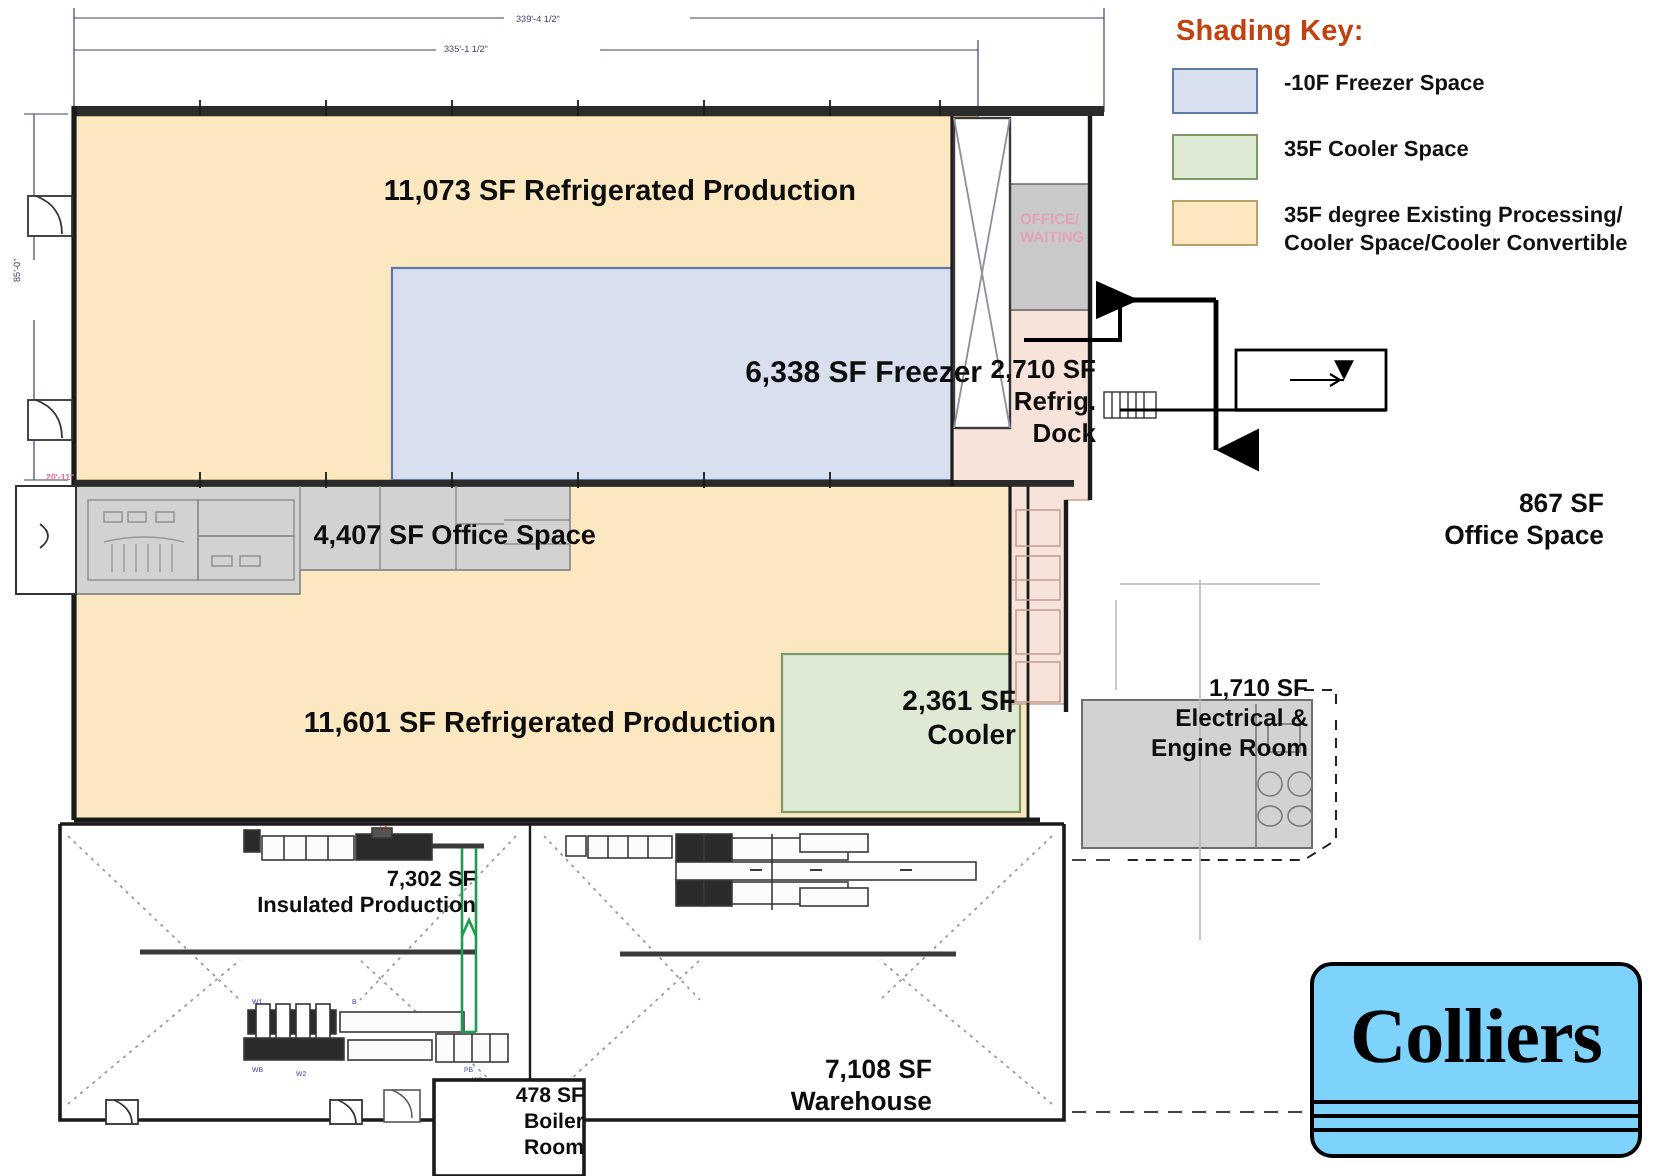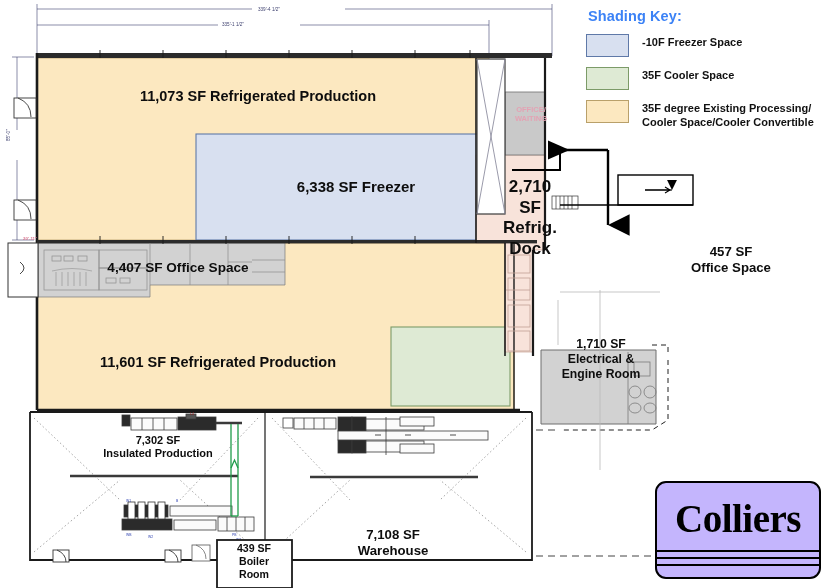--- a/index.html
+++ b/index.html
@@ -30,21 +30,21 @@
   
   #legend {
     position: absolute;
     left: 586px;
     top: 8px;
     width: 240px;
   }
   #legend .legend-title {
     font-size: 14.5px;
     font-weight: bold;
-    color: #3b82f6;
+    color: #c2410c;
     margin: 0 0 9px 2px;
     letter-spacing: 0.1px;
   }
   #legend .legend-row {
     display: flex;
     align-items: flex-start;
     margin-bottom: 9px;
   }
   #legend .swatch {
     flex: 0 0 auto;
@@ -61,43 +61,43 @@
     font-weight: bold;
     line-height: 1.28;
     color: #111111;
     padding-top: 2px;
   }
   
   .room-label {
     position: absolute;
     font-weight: bold;
     color: #0d0d0d;
-    text-align: center;
+    text-align: right;
     line-height: 1.22;
     white-space: pre-line;
     pointer-events: none;
   }
   #lbl-refrig-prod-north { left: 88px;  top: 88px;  width: 340px; font-size: 14.5px; }
   #lbl-freezer           { left: 221px; top: 178px; width: 270px; font-size: 15px; }
   #lbl-office-3088       { left: 58px;  top: 260px; width: 240px; font-size: 13.6px; }
   #lbl-refrig-prod-south { left: 48px;  top: 354px; width: 340px; font-size: 14.5px; }
   #lbl-cooler            { left: 396px; top: 342px; width: 112px; font-size: 14px; }
-  #lbl-refrig-dock       { left: 480px; top: 177px; width: 68px;  font-size: 17px; margin-left: 16px; }
+  #lbl-refrig-dock       { left: 480px; top: 177px; width: 68px;  font-size: 13px; }
   #lbl-electrical        { left: 548px; top: 337px; width: 106px; font-size: 12.2px; }
   #lbl-insulated-prod    { left: 78px;  top: 434px; width: 160px; font-size: 11px; }
   #lbl-warehouse         { left: 320px; top: 487px; width: 146px; font-size: 13.2px; margin-top: 40px; }
   #lbl-boiler            { left: 216px; top: 542px; width: 76px;  font-size: 10.6px; }
   #lbl-office-457        { left: 660px; top: 244px; width: 142px; font-size: 13.2px; }
   .tiny-room-text {
     position: absolute;
     font-size: 7.5px;
     font-weight: bold;
     color: #e3a3b4;
     line-height: 1.15;
-    text-align: center;
+    text-align: left;
     white-space: pre-line;
     pointer-events: none;
   }
   #lbl-office-waiting { left: 510px; top: 106px; width: 42px; }
   .dim-text {
     position: absolute;
     font-size: 4.6px;
     color: #3c3f6e;
     font-family: "Liberation Sans", sans-serif;
     white-space: nowrap;
@@ -118,21 +118,21 @@
   }
   
   #logo {
     position: absolute;
     left: 655px;
     top: 481px;
     width: 166px;
     height: 98px;
     border: 2.5px solid #000000;
     border-radius: 11px;
-    background: #c4b5fd;
+    background: #7dd3fc;
     box-sizing: border-box;
   }
   #logo .logo-word {
     position: absolute;
     left: 0;
     right: 0;
     top: 13px;
     text-align: center;
     font-family: "Liberation Serif", serif;
     font-size: 39px;
@@ -424,43 +424,45 @@
   </svg>
 
   <div class="room-label" id="lbl-refrig-prod-north">11,073 SF Refrigerated Production</div>
 
   <div class="room-label" id="lbl-freezer">6,338 SF Freezer</div>
 
   <div class="room-label" id="lbl-office-3088">4,407 SF Office Space</div>
 
   <div class="room-label" id="lbl-refrig-prod-south">11,601 SF Refrigerated Production</div>
 
+  <div class="room-label" id="lbl-cooler">2,361 SF
+Cooler</div>
 
   <div class="room-label" id="lbl-refrig-dock">2,710 SF
 Refrig.
 Dock</div>
 
   <div class="room-label" id="lbl-electrical">1,710 SF
 Electrical &amp;
 Engine Room</div>
 
   <div class="room-label" id="lbl-insulated-prod">7,302 SF
 Insulated Production</div>
 
   <div class="room-label" id="lbl-warehouse">7,108 SF
 Warehouse</div>
 
-  <div class="room-label" id="lbl-boiler">439 SF
+  <div class="room-label" id="lbl-boiler">478 SF
 Boiler
 Room</div>
 
   <div class="tiny-room-text" id="lbl-office-waiting">OFFICE/
 WAITING</div>
 
-  <div class="room-label" id="lbl-office-457">457 SF
+  <div class="room-label" id="lbl-office-457">867 SF
 Office Space</div>
 
   <div class="dim-text" id="dim-overall-top">339'-4 1/2"</div>
   <div class="dim-text" id="dim-inner-top">335'-1 1/2"</div>
   <div class="dim-text" id="dim-left-height">85'-0"</div>
   <div class="dim-text" id="dim-left-small">20'-11"</div>
 
   <div id="legend">
     <div class="legend-title">Shading Key:</div>
 

